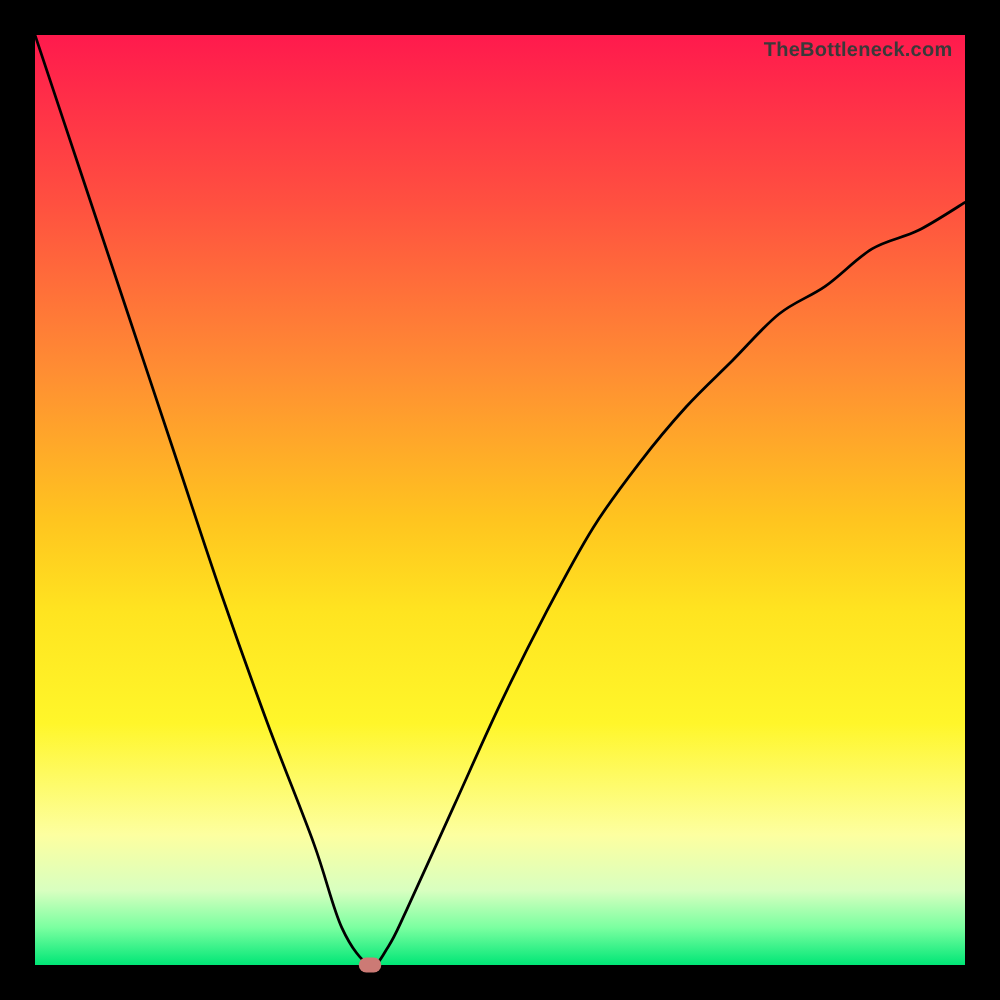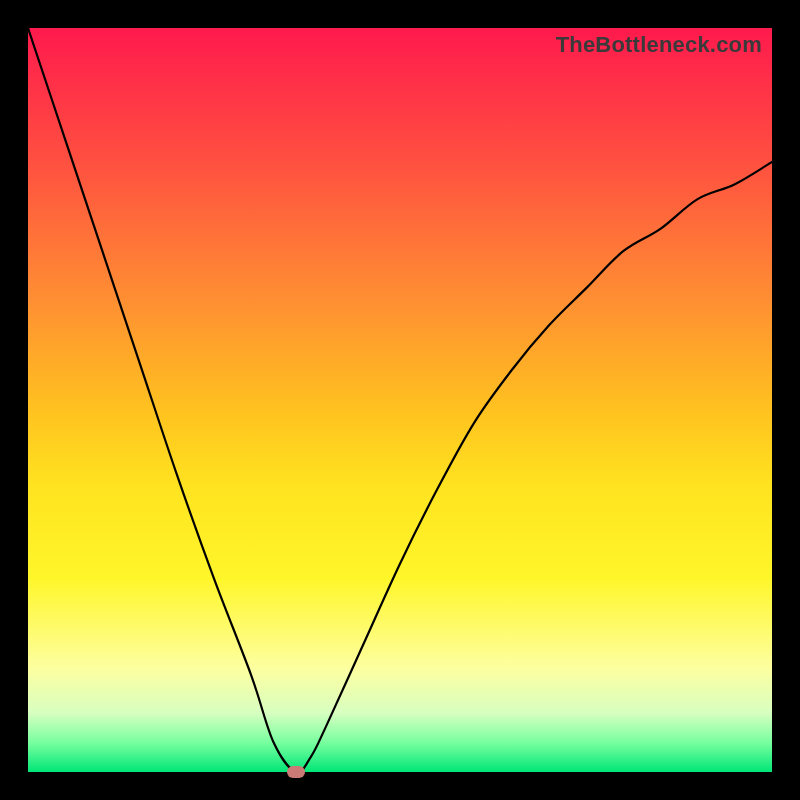--- a/index.html
+++ b/index.html
@@ -27,21 +27,21 @@
       #d8ffc0 92%,
       #7affa0 96%,
       #00e676 100%
     );
   }
   .watermark {
     position: absolute;
     top: 4px;
     right: 10px;
     font-family: Arial, Helvetica, sans-serif;
-    font-size: 22px;
+    font-size: 16px;
     font-weight: 600;
     color: #3a3a3a;
     letter-spacing: 0.2px;
   }
   .curve {
     position: absolute;
     left: 0; top: 0;
     width: 744px;
     height: 744px;
   }

